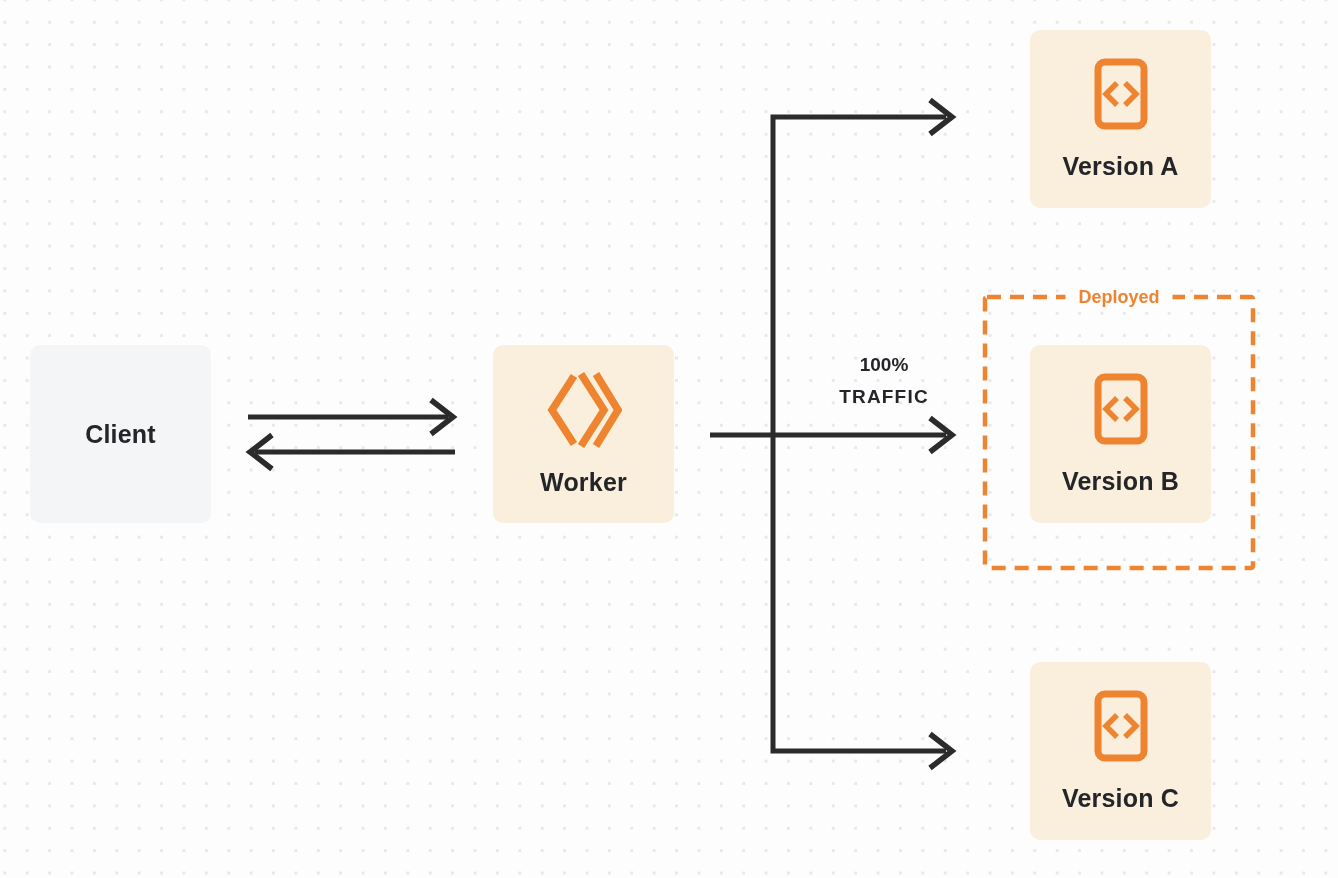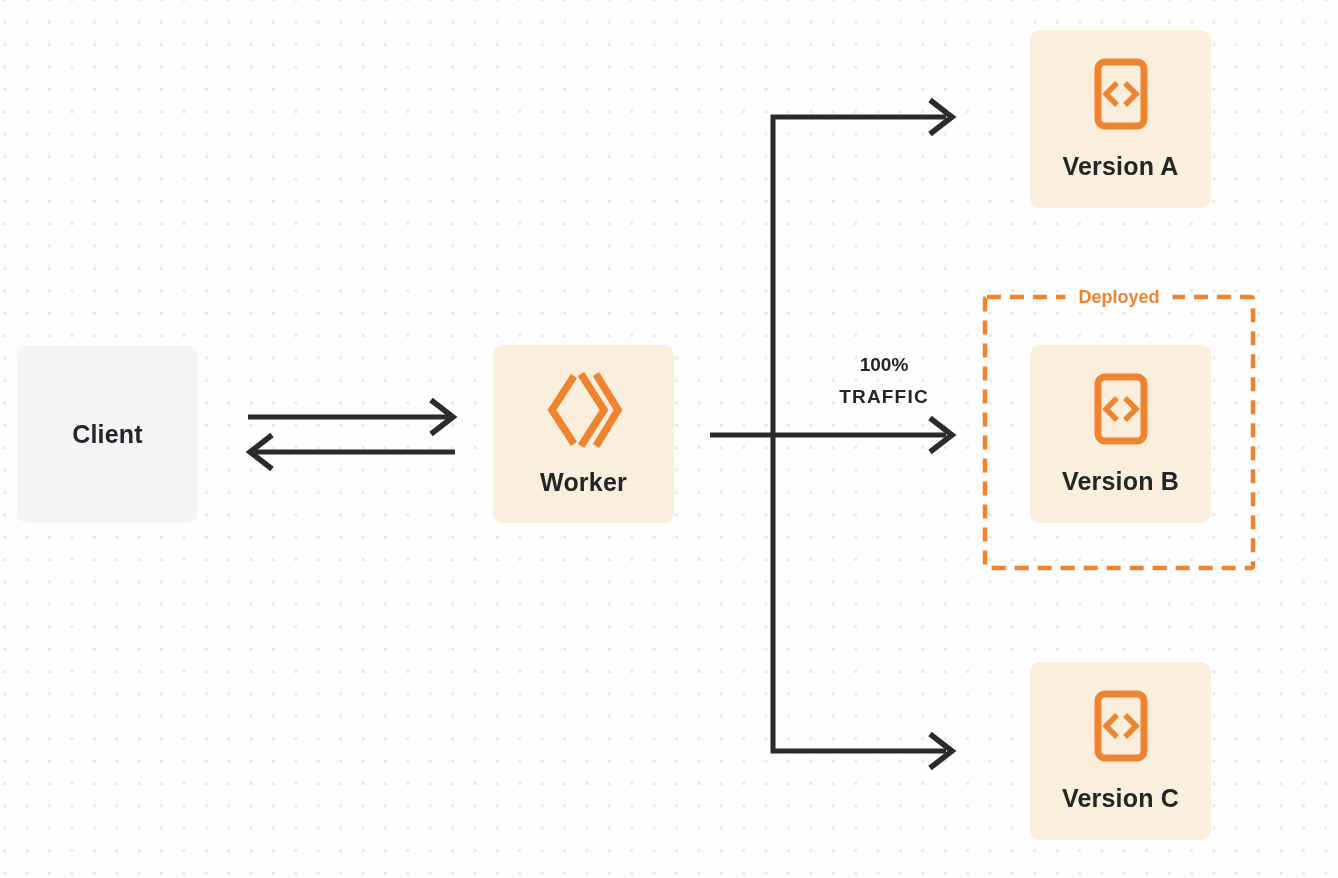--- a/index.html
+++ b/index.html
@@ -51,21 +51,21 @@
   .node-label {
     font-size: 25px;
     font-weight: 700;
     color: var(--ink);
     letter-spacing: 0.2px;
   }
   .node-icon { color: var(--accent-orange); line-height: 0; }
   .node.worker  .node-icon { margin-bottom: 20px; }
   .node.version .node-icon { margin-bottom: 22px; }
 
-  #node-client    { left: 17px;   top: 345px; }
+  #node-client    { left: 30px;   top: 345px; }
   #node-worker    { left: 493px;  top: 345px; }
   #node-version-a { left: 1030px; top: 30px;  }
   #node-version-b { left: 1030px; top: 345px; }
   #node-version-c { left: 1030px; top: 662px; }
 
   .deployed-label {
     position: absolute;
     left: 1119px; top: 297px;
     transform: translate(-50%, -50%);
     background: var(--page-bg);

